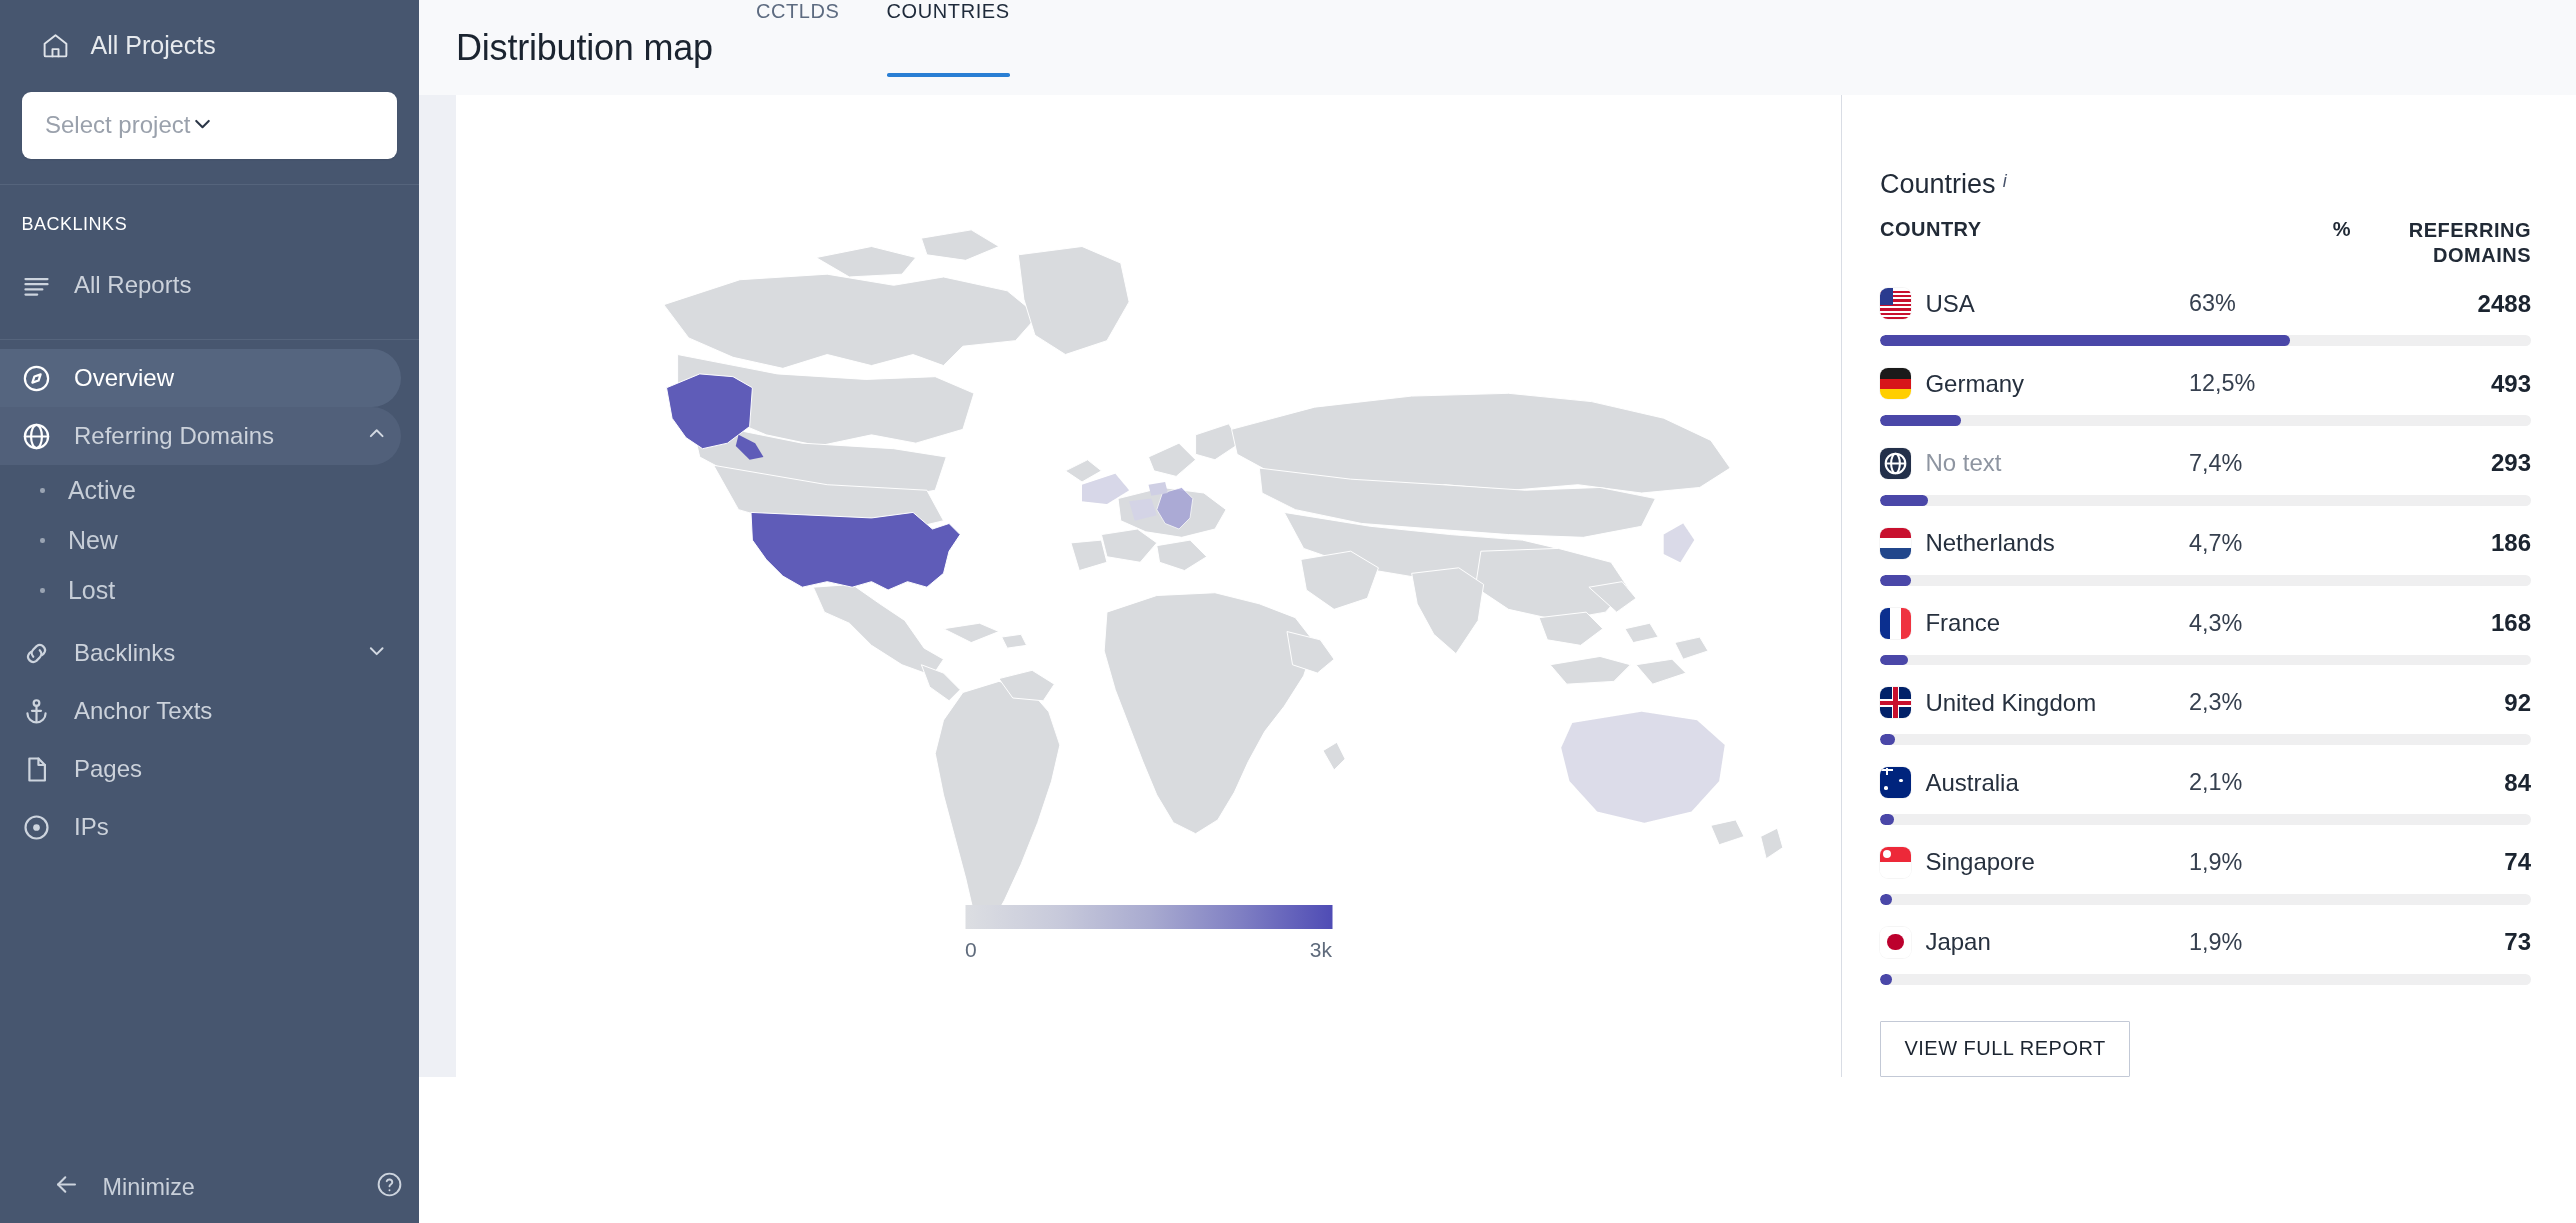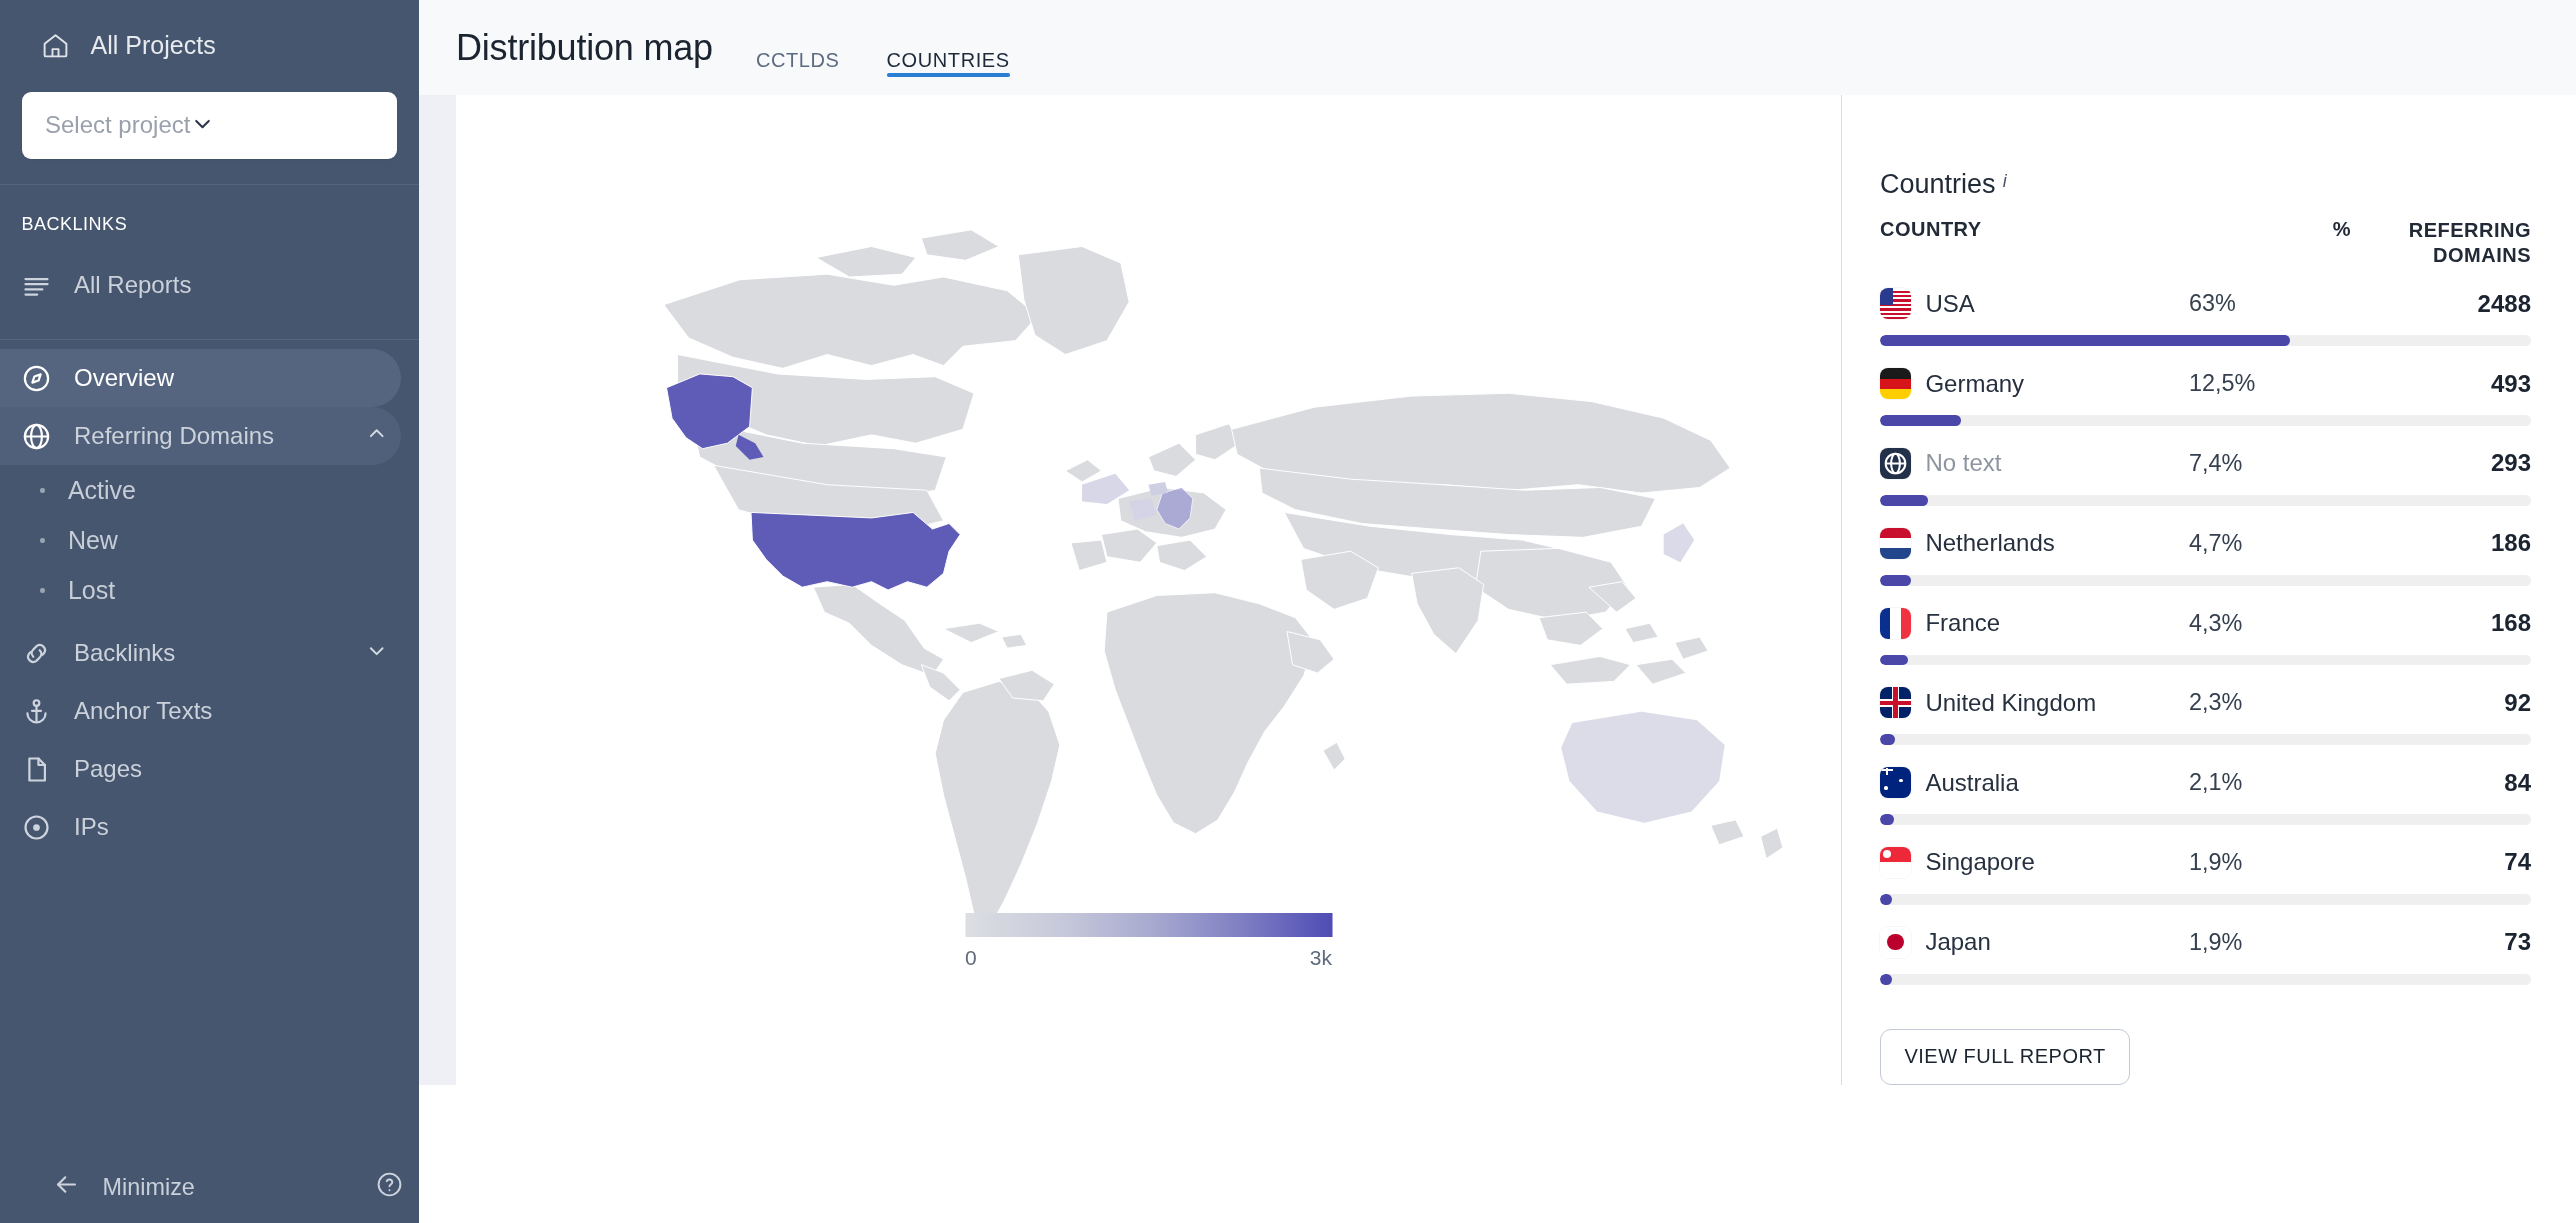--- a/index.html
+++ b/index.html
@@ -91,21 +91,21 @@
     flex: 0 0 95px;
   }
   .page-title {
     font-size: 36px; color: #1b2430; font-weight: 400;
     letter-spacing: -0.2px; margin-right: 43px;
   }
   .tabs { display: flex; align-items: flex-end; height: 95px; gap: 47px; }
   .tab {
     font-size: 20px; letter-spacing: 0.6px;
     color: #5d6b80; padding-bottom: 23.4px; position: relative;
-    display:flex; align-items:flex-end; height: 100%;
+    display:flex; align-items:flex-start; height: 100%;
   }
   .tab.active { color: #1e2a3a; }
   .tab.active::after {
     content: ""; position: absolute; left: 0; right: 0; bottom: 18px;
     height: 4.5px; background: #2a7fd4; border-radius: 1.8px;
   }
 
   .content { flex: 1; display: flex; background: #eef0f5; padding: 0 0 0 37px; }
   .card {
     flex: 1; background: #ffffff;
@@ -167,24 +167,24 @@
   .cname.muted { color: #8e95a1; }
   .cpct { width: 162px; text-align: left; font-size: 23.4px; color: #36404f; }
   .cref { width: 180px; text-align: right; font-size: 24px; color: #1b2430; font-weight: 700; }
   .bar-track {
     height: 10.8px; border-radius: 5.4px; background: #efeff0;
     margin-top: 10px; overflow: hidden;
   }
   .bar-fill { height: 10.8px; border-radius: 5.4px; background: #4a47a8; min-width: 10.8px; }
 
   .view-report {
-    margin-top: 28px;
+    margin-top: 20px;
     display: inline-flex; align-items: center; justify-content: center;
     height: 56px; padding: 0 23.4px;
-    border: 1.8px solid #c3c9d6; border-radius: 11px;
+    border: 1.8px solid #c3c9d6; border-radius: 1px;
     background: #ffffff; color: #1b2430;
     font-size: 20px; letter-spacing: 0.5px; font-family: inherit;
   }
 
   
   .f-h { position:absolute; left:0; right:0; }
   .f-v { position:absolute; top:0; bottom:0; }
 </style>
 </head>
 <body>

